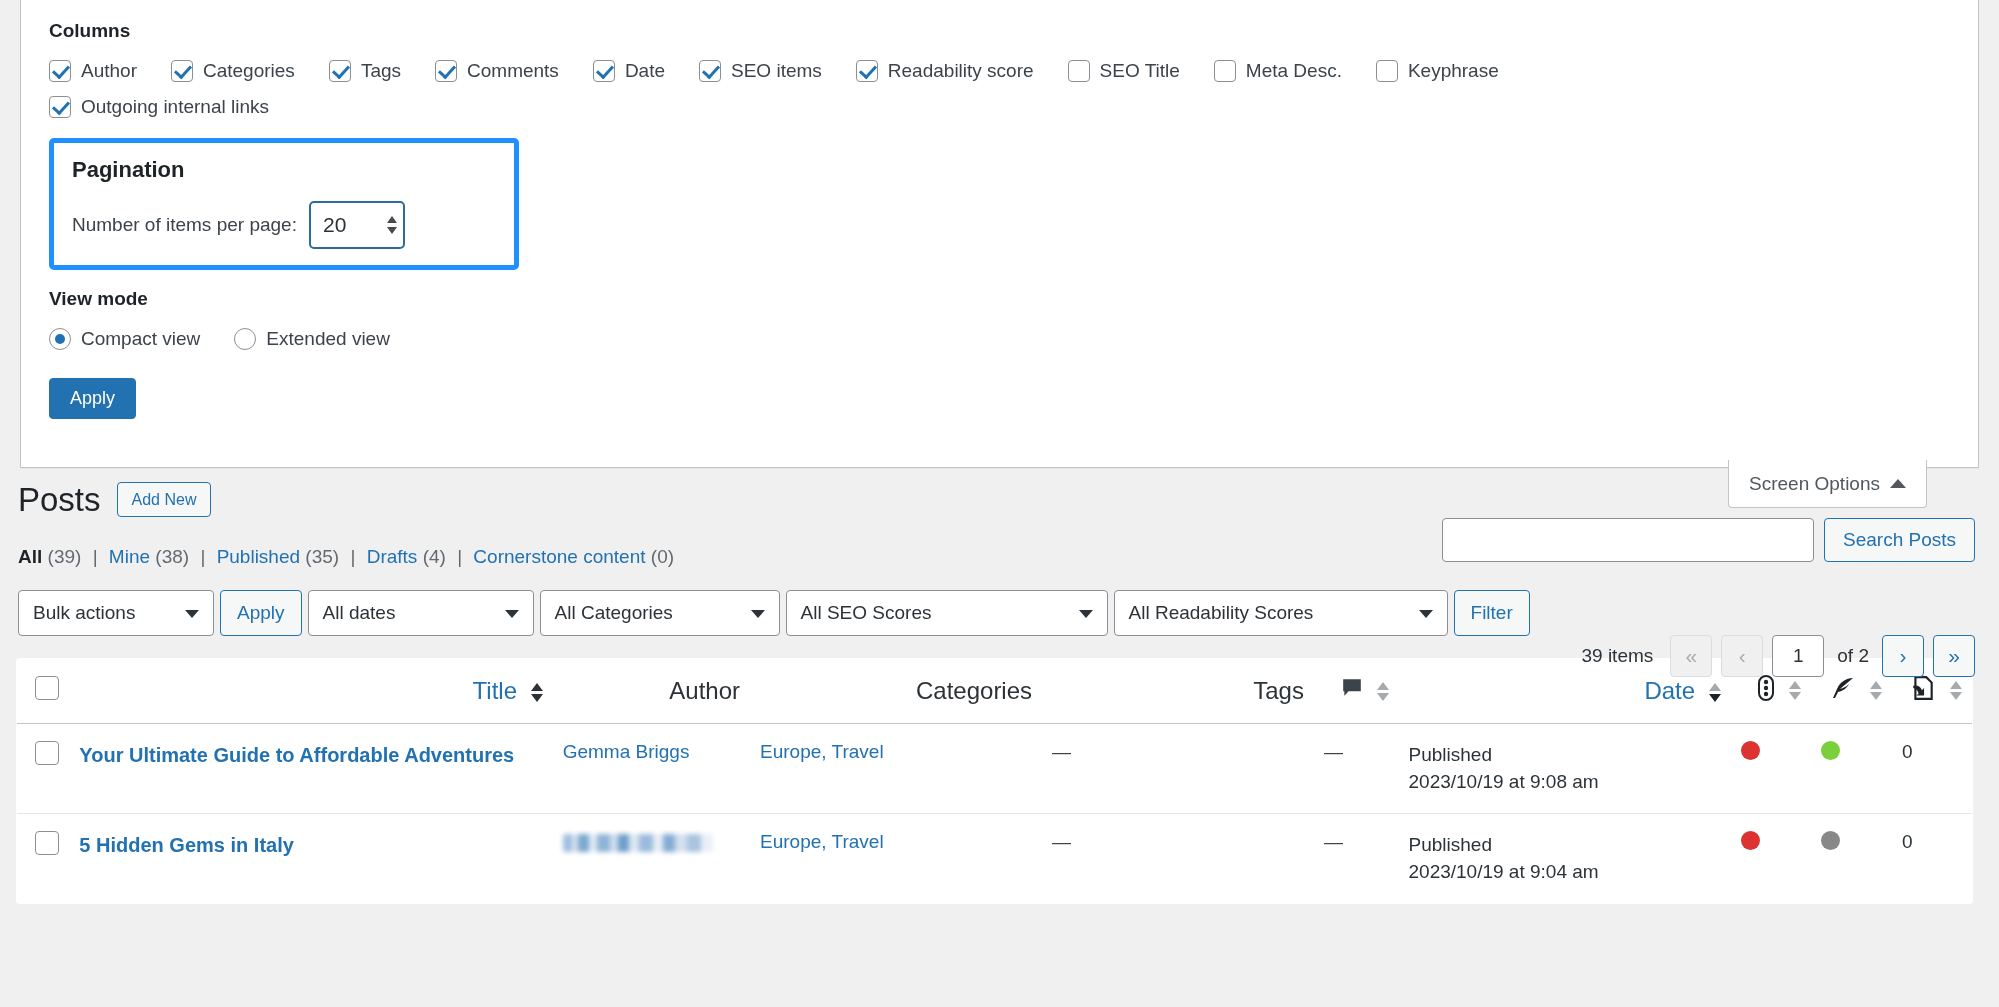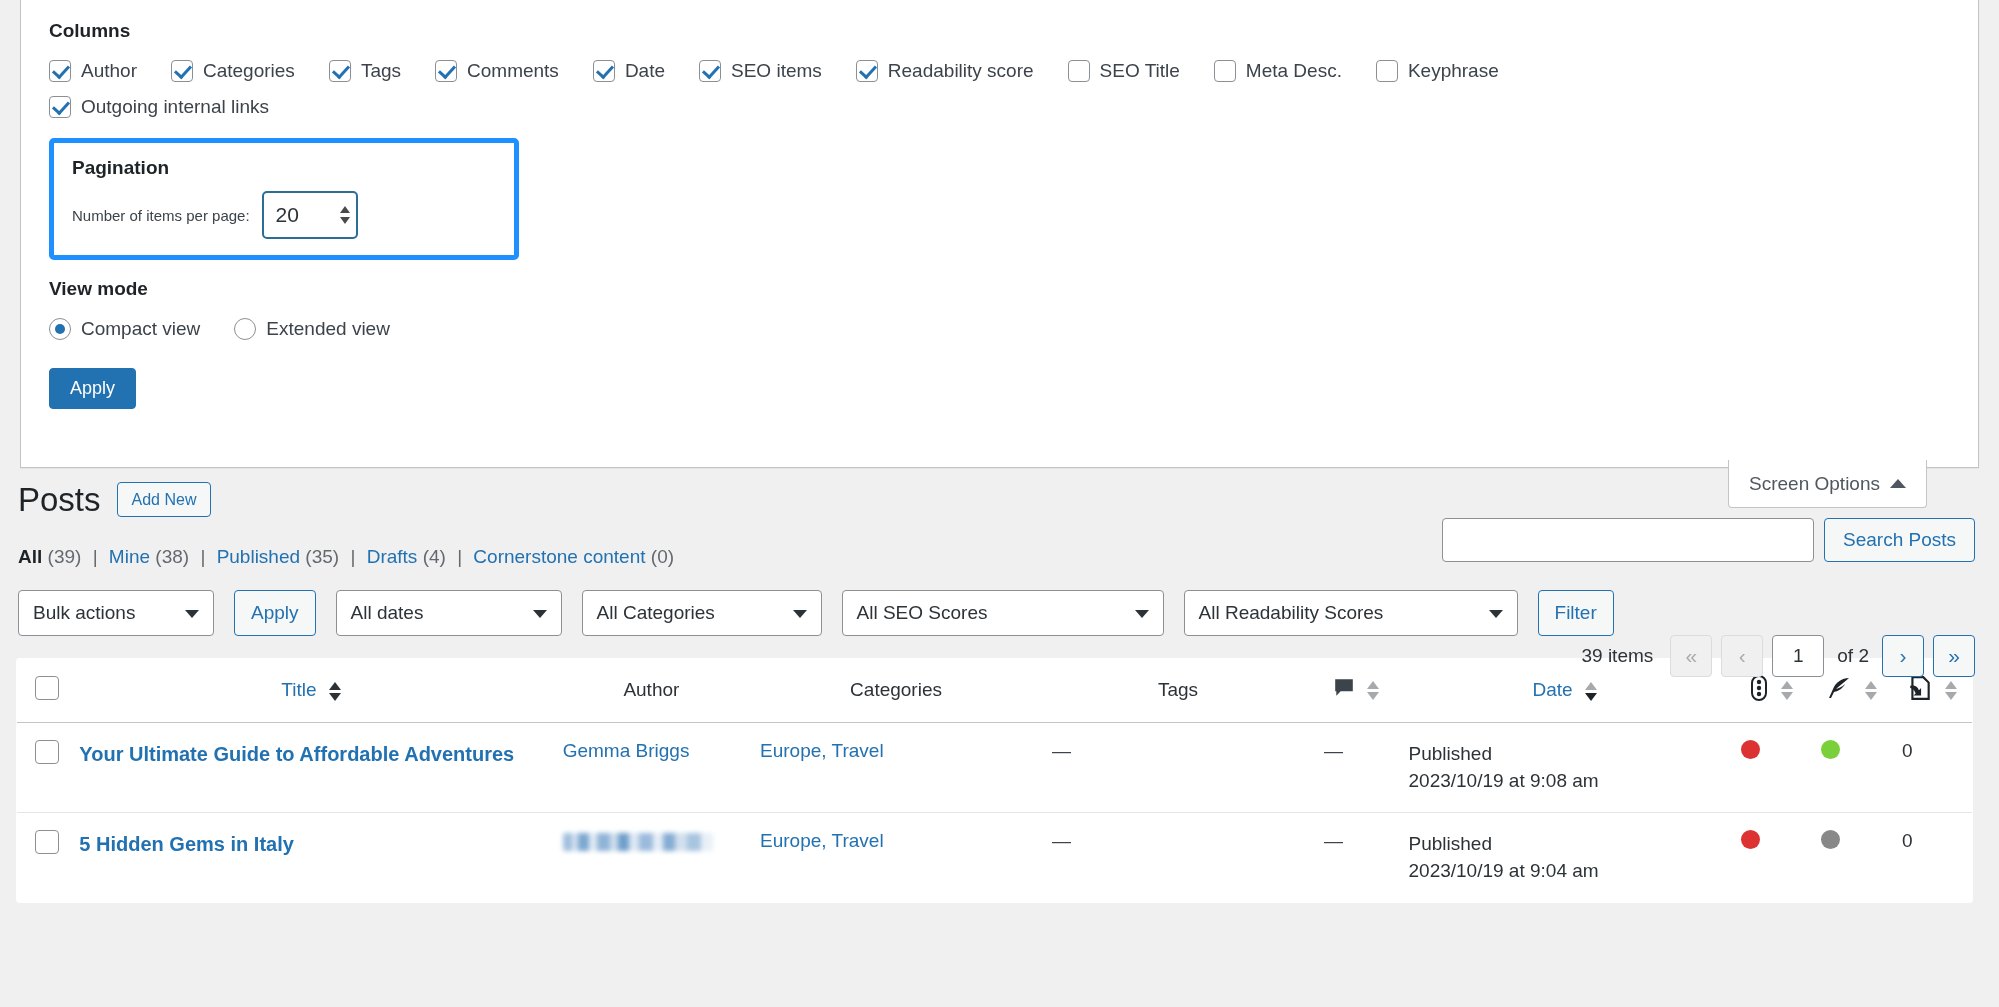--- a/index.html
+++ b/index.html
@@ -31,23 +31,23 @@
   .cbox.checked::after {
     content:""; position:absolute; left:6px; top:1px; width:7px; height:13px;
     border:solid #2271b1; border-width:0 3px 3px 0; transform:rotate(42deg);
   }
 
   
   .pagination-block {
     margin-top:6px; width:470px; border:5px solid #1e90ff; border-radius:5px;
     background:#fff; padding:14px 18px 16px 18px;
   }
-  .pg-legend { font-weight:bold; font-size:19px; color:#1d2327; margin-bottom:12px; }
+  .pg-legend { font-weight:bold; font-size:22px; color:#1d2327; margin-bottom:18px; }
   .pg-row { display:flex; align-items:center; }
-  .pg-label { font-size:15px; color:#3c434a; margin-right:12px; }
+  .pg-label { font-size:19px; color:#3c434a; margin-right:12px; }
   .num-input {
     width:96px; height:48px; border:2px solid #2a6d96; border-radius:5px;
     background:#fff; display:flex; align-items:center; padding:0 6px 0 12px;
   }
   .num-input .val { font-size:21px; color:#2c3338; flex:1; }
   .spin { display:flex; flex-direction:column; justify-content:center; gap:4px; }
   .spin i { display:block; width:0; height:0; border-left:5px solid transparent;
             border-right:5px solid transparent; }
   .spin i.up { border-bottom:7px solid #4a4a4a; }
   .spin i.dn { border-top:7px solid #4a4a4a; }
@@ -91,21 +91,21 @@
   .subsubsub .current { color:#1d2327; font-weight:bold; }
   .subsubsub .count { color:#646970; }
   .subsubsub .sep { color:#646970; margin:0 6px; }
 
   .search-box { position:absolute; right:24px; top:38px; display:flex; gap:10px; }
   .search-input { width:372px; height:44px; border:1px solid #8c8f94; border-radius:4px;
                   background:#fff; padding:0 10px; font-size:18px; color:#2c3338; }
   .search-btn { background:#f6f7f7; border:1px solid #2271b1; color:#2271b1;
                 border-radius:4px; padding:0 18px; height:44px; font-size:19px; cursor:pointer; }
 
-  .tablenav { margin-top:22px; display:flex; align-items:center; gap:20px; padding-left:2px; }
+  .tablenav { margin-top:22px; display:flex; align-items:center; gap:6px; padding-left:2px; }
   .wp-select {
     height:46px; background:#fff; border:1px solid #8c8f94; border-radius:4px;
     padding:0 42px 0 14px; font-size:19px; color:#2c3338; position:relative;
     display:inline-flex; align-items:center; cursor:pointer; white-space:nowrap;
   }
   .wp-select .chev {
     position:absolute; right:14px; top:50%; width:0; height:0; margin-top:-3px;
     border-left:7px solid transparent; border-right:7px solid transparent;
     border-top:8px solid #2c3338;
   }
@@ -125,21 +125,21 @@
   .pg-cur { width:52px; height:42px; border:1px solid #8c8f94; border-radius:4px; background:#fff;
             display:flex; align-items:center; justify-content:center; font-size:19px; color:#2c3338; }
   .pg-of { font-size:19px; color:#2c3338; margin:0 4px; }
 
   
   table.wp-list-table {
     margin-top:22px; width:1957px; border-collapse:collapse;
     background:#fff; border:1px solid #c3c4c7; border-radius:4px; overflow:hidden;
   }
   table.wp-list-table thead th {
-    text-align:center; padding:16px 10px; font-size:19px; font-weight:400;
+    text-align:right; padding:16px 10px; font-size:24px; font-weight:400;
     color:#2c3338; border-bottom:1px solid #c3c4c7; vertical-align:middle;
   }
   th.col-cb, td.col-cb { width:48px; padding-left:18px !important; }
   th.col-title { width:480px; }
   th.col-author { width:196px; }
   th.col-cats { width:290px; }
   th.col-tags { width:270px; }
   th.col-comments { width:84px; }
   th.col-date { width:330px; }
   th.col-seo, th.col-read, th.col-links { width:80px; }

